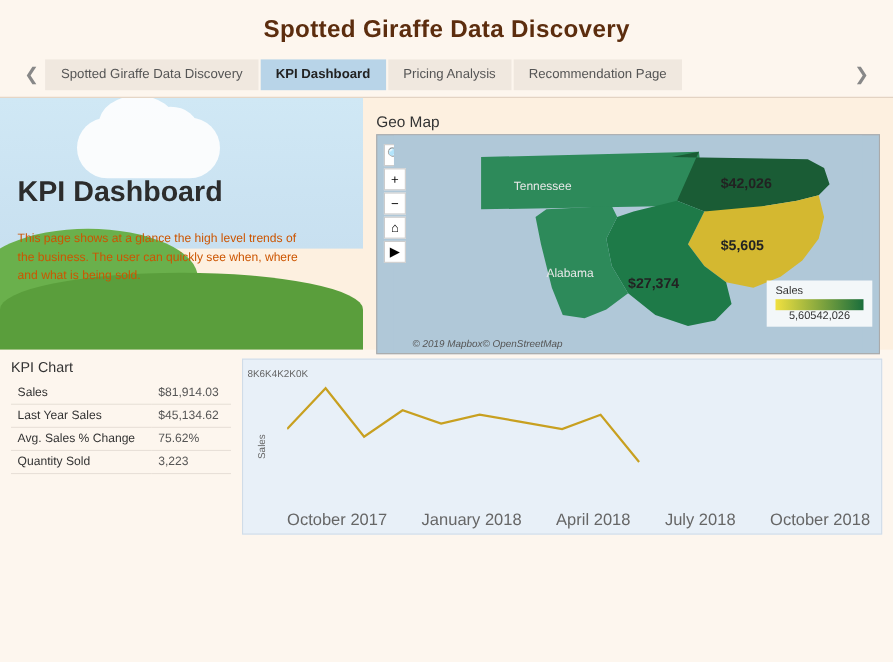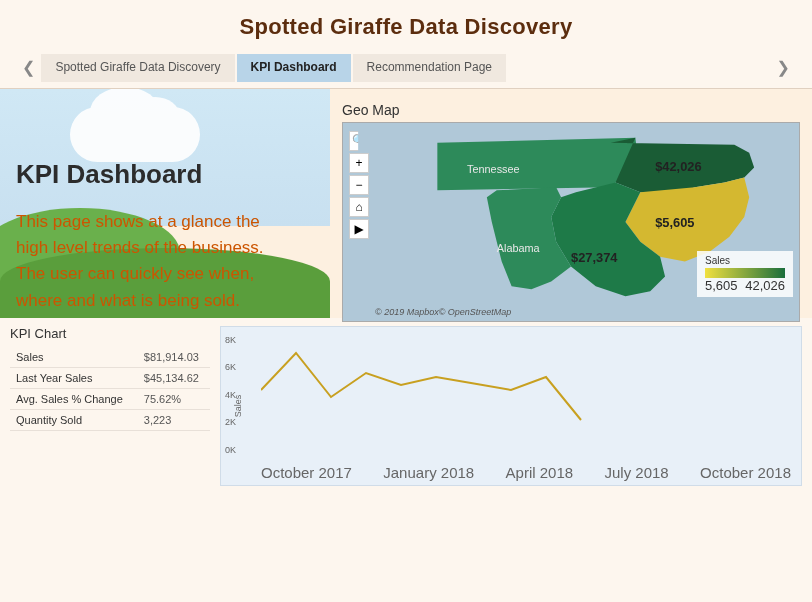--- a/index.html
+++ b/index.html
@@ -141,21 +141,21 @@
       left: 16px;
       font-size: 26px;
       font-weight: bold;
       color: #2c2c2c;
       z-index: 10;
     }
     .kpi-desc {
       position: absolute;
       top: 120px;
       left: 16px;
-      font-size: 17px;
+      font-size: 11px;
       color: #cc5500;
       line-height: 1.55;
       max-width: 260px;
       z-index: 10;
     }
 
     
     .right-panel {
       flex: 1;
       padding: 13px 12px;
@@ -217,22 +217,22 @@
       color: #333;
     }
     .legend-bar {
       width: 80px;
       height: 10px;
       background: linear-gradient(to right, #f0e040, #1a6e3c);
       margin-top: 2px;
     }
     .legend-labels {
       display: flex;
-      justify-content: space-between;
-      font-size: 13px;
+      justify-content: center;
+      font-size: 10px;
       color: #333;
     }
     .map-credit {
       position: absolute;
       bottom: 4px;
       left: 32px;
       font-size: 9px;
       color: #555;
       font-style: italic;
     }
@@ -283,21 +283,21 @@
       background: #e8f0f8;
       border: 1px solid #d0dce8;
       padding: 8px 30px 30px 40px;
     }
     .y-axis-labels {
       position: absolute;
       left: 4px;
       top: 8px;
       bottom: 30px;
       display: flex;
-      flex-direction: column;
+      flex-direction: row;
       justify-content: space-between;
       font-size: 9px;
       color: #666;
     }
     .x-axis-labels {
       position: absolute;
       bottom: 4px;
       left: 40px;
       right: 10px;
       display: flex;
@@ -320,20 +320,21 @@
 
 <div class="page-header">
   <h1 class="page-title">Spotted Giraffe Data Discovery</h1>
 </div>
 
 <div class="nav-tabs-container">
   <span class="nav-arrow">❮</span>
   <div class="nav-tabs">
     <button class="nav-tab">Spotted Giraffe Data Discovery</button>
     <button class="nav-tab active">KPI Dashboard</button>
+    <button class="nav-tab">Pricing Analysis</button>
     <button class="nav-tab">Recommendation Page</button>
   </div>
   <span class="nav-arrow">❯</span>
 </div>
 
 <div class="main-content">
 
   <div class="left-panel">
     <div class="sky-bg"></div>
     <div class="cloud1"></div>

